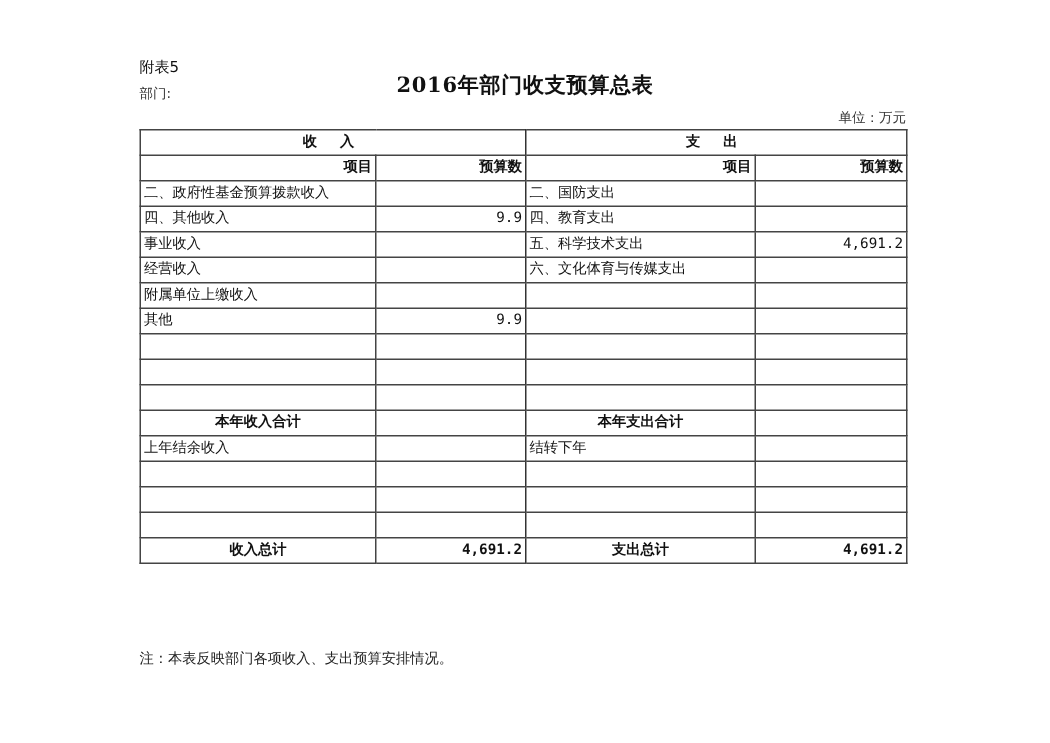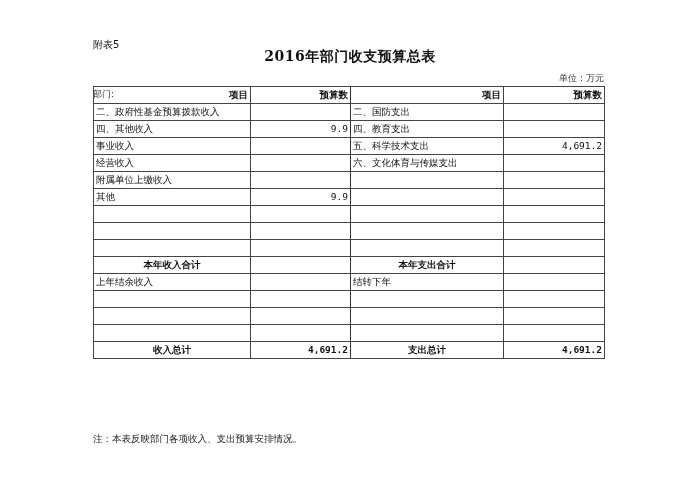--- a/index.html
+++ b/index.html
@@ -1,21 +1,21 @@
 <!DOCTYPE html>
 <html><head>
 <meta charset="utf-8">
 <style>
   html, body { margin:0; padding:0; }
   body { width:700px; height:495px; background:#ffffff; position:relative; overflow:hidden;
          font-family:"DejaVu Sans", sans-serif; color:#111; }
   .attach { position:absolute; left:93px; top:38px; font-size:10px; }
   .title { position:absolute; left:0; width:700px; top:48px; text-align:center;
            font-family:"DejaVu Serif", serif; font-weight:bold; font-size:14px; letter-spacing:0.5px; }
-  .dept { position:absolute; left:93px; top:88px; font-size:9px; color:#333; }
+  .dept { position:absolute; left:93px; top:56px; font-size:9px; color:#333; }
   .unit { position:absolute; right:96px; top:72px; font-size:9px; color:#333; }
   table.sheet { position:absolute; left:93px; top:86px; border-collapse:collapse; table-layout:fixed;
                 width:511px; border:1.5px solid #333; }
   table.sheet td { border:1px solid #444; height:16px; padding:0 2px; font-size:9.5px; line-height:16px;
                    white-space:nowrap; overflow:hidden; }
   td.sec { text-align:center; font-weight:bold; font-size:10.5px; letter-spacing:6px; height:17px; }
   td.hdr { text-align:right; font-weight:bold; }
   td.num { text-align:right; font-family:"DejaVu Sans Mono", monospace; font-size:9px; }
   td.num.b { font-weight:bold; }
   td.sub { padding-left:20px; }
@@ -32,20 +32,24 @@
 <div class="unit">单位：万元</div>
 
 <table class="sheet">
   <colgroup>
     <col style="width:157px">
       <col style="width:100px">
       <col style="width:153px">
       <col style="width:101px">
   </colgroup>
   <tbody>
+      <tr>
+    <td class="sec col-mid" colspan="2">收  入</td>
+    <td class="sec" colspan="2">支  出</td>
+  </tr>
   <tr>
     <td class="hdr">项目</td>
     <td class="hdr col-mid">预算数</td>
     <td class="hdr">项目</td>
     <td class="hdr">预算数</td>
   </tr>
   </tbody>
     <tbody id="rows">
       <tr>
         <td>二、政府性基金预算拨款收入</td>

